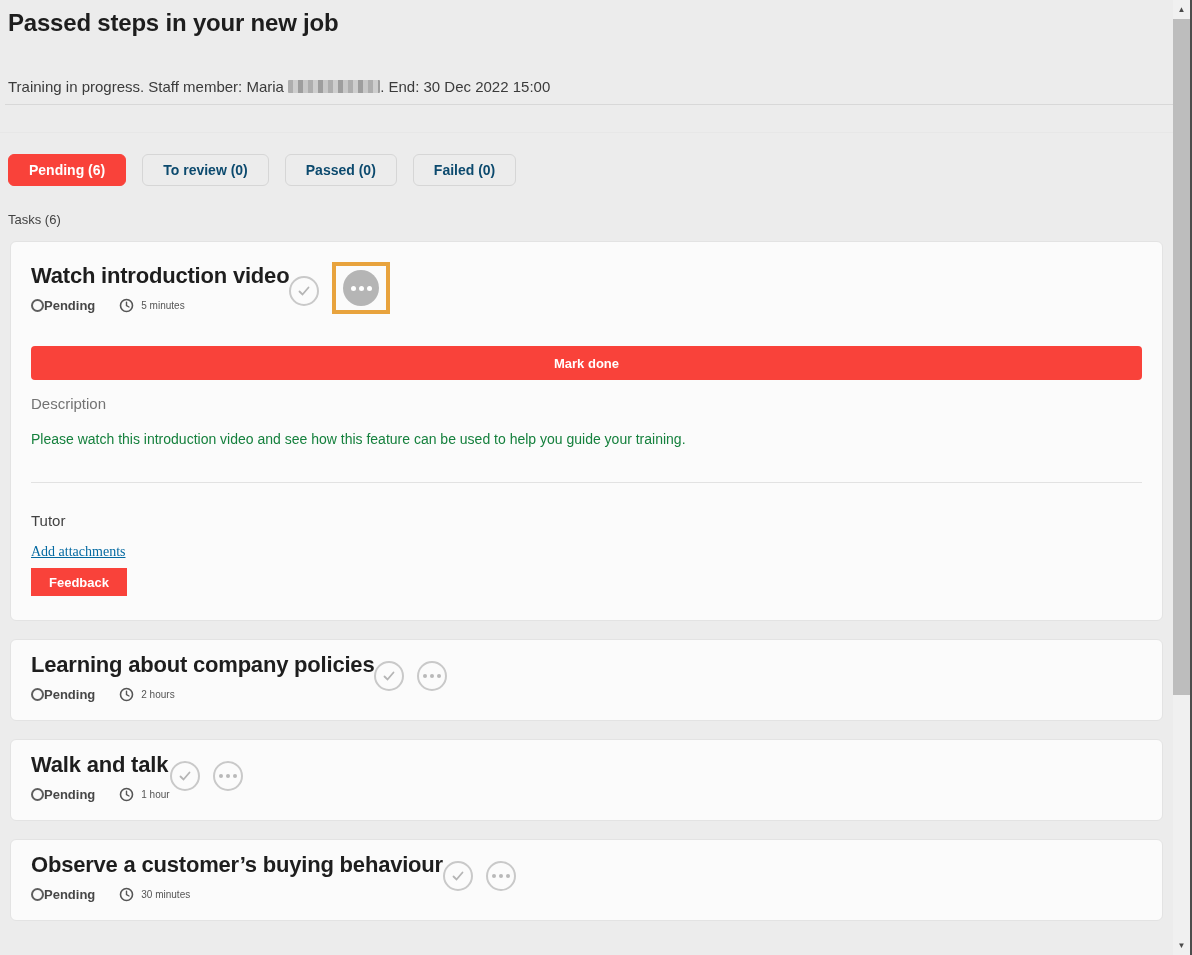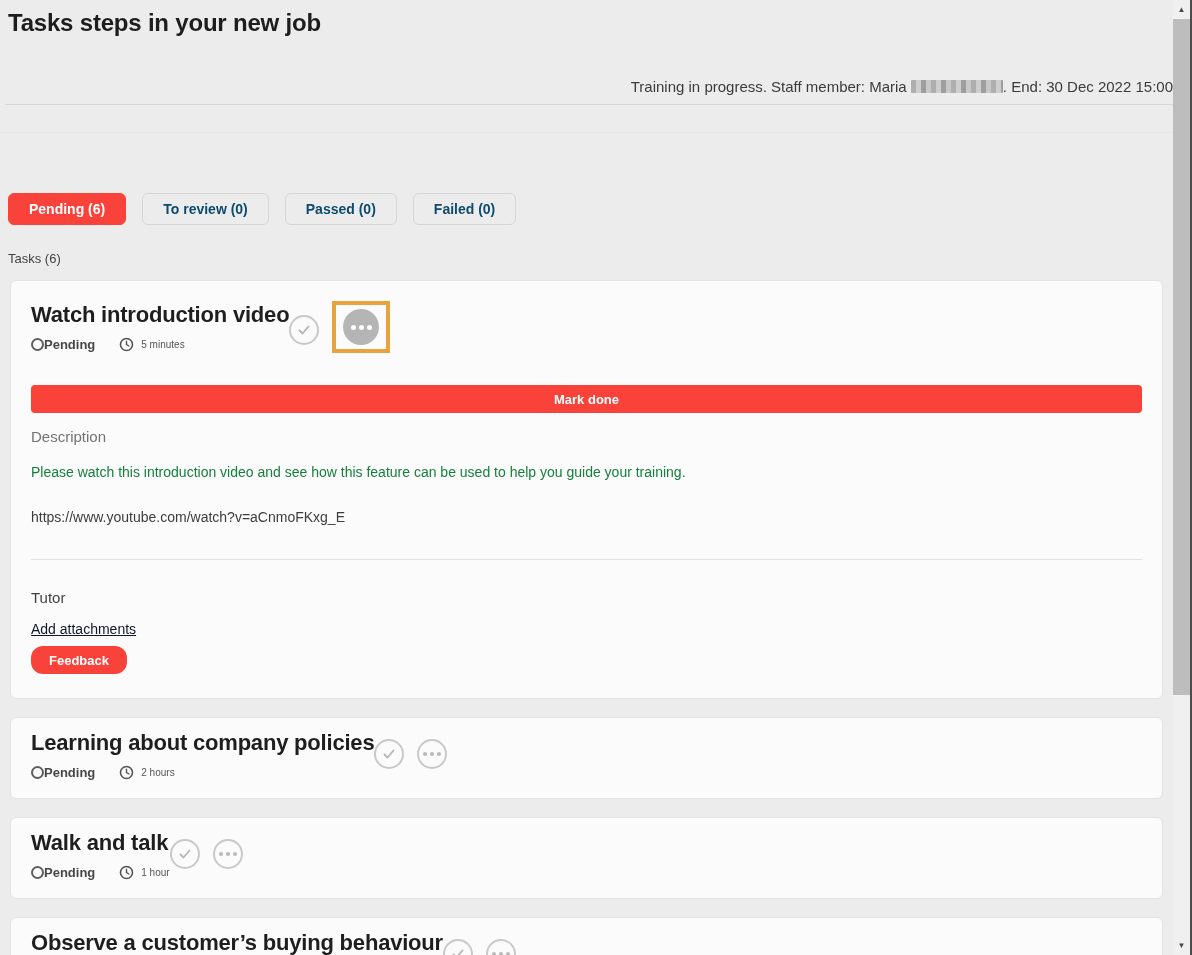--- a/index.html
+++ b/index.html
@@ -13,40 +13,40 @@
   }
   .content { position: absolute; top: 0; left: 0; right: 19px; bottom: 0; }
 
   .page-title {
     margin: 9px 0 0 8px;
     font-size: 24px; line-height: 28px; font-weight: 700;
     color: #1d1d1d; letter-spacing: -0.2px;
   }
   .subtitle {
     margin: 41px 0 0 8px;
-    font-size: 15px; line-height: 18px; color: #3b3b3b; text-align: right;
+    font-size: 15px; line-height: 18px; color: #3b3b3b;
   }
   .redacted {
     display: inline-block; width: 92px; height: 13px;
     vertical-align: -1px; border-radius: 1px;
     background:
       repeating-linear-gradient(90deg, #9a9a9a 0 5px, #c4c4c4 5px 10px, #848484 10px 15px, #bdbdbd 15px 20px),
       #aaa;
     opacity: .75;
     filter: blur(0.6px);
   }
   .hr1 { height: 1px; background: #d8d8d8; margin: 8px 0 0 5px; }
   .hr2 { height: 1px; background: #e7e7e7; margin: 27px 0 0 0; }
 
   .filters { display: flex; gap: 16px; margin: 21px 0 0 8px; }
   .filter-btn {
     height: 32px; line-height: 30px; padding: 0 20px;
     border-radius: 6px; font-size: 14px; font-weight: 700;
     border: 1px solid transparent; background: transparent;
-    font-family: "Liberation Sans", sans-serif; cursor: pointer; margin-top: 39px;
+    font-family: "Liberation Sans", sans-serif; cursor: pointer;
   }
   .filter-btn.active { background: #f9423a; color: #fff; border-color: #f9423a; }
   .filter-btn.inactive { color: #0c4a6e; border-color: #d6d6d6; }
 
   .tasks-label { margin: 26px 0 0 8px; font-size: 13px; color: #424242; }
 
   .card {
     background: #fbfbfb;
     border: 1px solid #e3e3e3;
     border-radius: 6px;
@@ -86,37 +86,37 @@
     margin-top: -5px;
   }
   .menu-filled {
     width: 36px; height: 36px; border-radius: 50%;
     background: #b5b5b5; border: none; cursor: pointer;
     display: flex; align-items: center; justify-content: center;
   }
   .menu-filled .dots i { width: 5px; height: 5px; background: #fff; }
 
   .mark-done-btn {
-    display: block; width: 100%; height: 28px; margin-top: 32px;
+    display: block; width: 100%; height: 34px; margin-top: 32px;
     background: #f9423a; color: #fff; border: none; border-radius: 4px;
     font-size: 13px; font-weight: 700; cursor: pointer;
     font-family: "Liberation Sans", sans-serif;
   }
   .desc-label { margin-top: 15px; font-size: 15px; color: #737373; }
   .desc-text { margin-top: 19px; font-size: 14px; color: #15803d; line-height: 17px; }
   .video-link { margin-top: 28px; font-size: 14px; color: #3d3d3d; }
   .card-divider { height: 1px; background: #e2e2e2; margin-top: 34px; }
   .tutor-label { margin-top: 29px; font-size: 15px; color: #424242; }
   .attach-link {
     display: inline-block; margin-top: 15px;
-    font-size: 14px; color: #0f172a; text-decoration: underline; cursor: pointer;
+    font-size: 14px; color: #0369a1; text-decoration: underline; cursor: pointer; font-family: Liberation Serif, serif;
   }
   .feedback-btn {
     display: block; margin-top: 8px; height: 28px; padding: 0 18px;
-    background: #f9423a; color: #fff; border: none; border-radius: 12px;
+    background: #f9423a; color: #fff; border: none; border-radius: 0;
     font-size: 13px; font-weight: 700; cursor: pointer;
     font-family: "Liberation Sans", sans-serif;
   }
 
   
   .scrollbar {
     position: absolute; top: 0; bottom: 0; right: 2px; width: 17px;
     background: #f0f0f0;
   }
   .sb-arrow {
@@ -130,21 +130,21 @@
     position: absolute; left: 0; top: 19px; width: 17px; height: 676px;
     background: #bdbdbd; cursor: pointer;
   }
   .window-edge { position: absolute; top: 0; bottom: 0; right: 0; width: 2px; background: #4c4c4c; }
 </style>
 </head>
 <body>
 
 <div class="content">
 
-  <h1 class="page-title">Tasks steps in your new job</h1>
+  <h1 class="page-title">Passed steps in your new job</h1>
 
   <div class="subtitle">
     <span>Training in progress. Staff member: Maria</span>
     <span class="redacted"></span><span>. End: 30 Dec 2022 15:00</span>
   </div>
 
   <div class="hr1"></div>
   <div class="hr2"></div>
 
   <div class="filters">
@@ -187,21 +187,20 @@
               </span>
           </button>
         </span>
       </div>
     </div>
 
     <button class="mark-done-btn">Mark done</button>
 
     <div class="desc-label">Description</div>
     <p class="desc-text">Please watch this introduction video and see how this feature can be used to help you guide your training.</p>
-    <div class="video-link">https://www.youtube.com/watch?v=aCnmoFKxg_E</div>
 
     <div class="card-divider"></div>
 
     <div class="tutor-label">Tutor</div>
     <a class="attach-link">Add attachments</a>
     <button class="feedback-btn">Feedback</button>
   </div>
 
   <div class="card collapsed">
     <div class="card-header">

